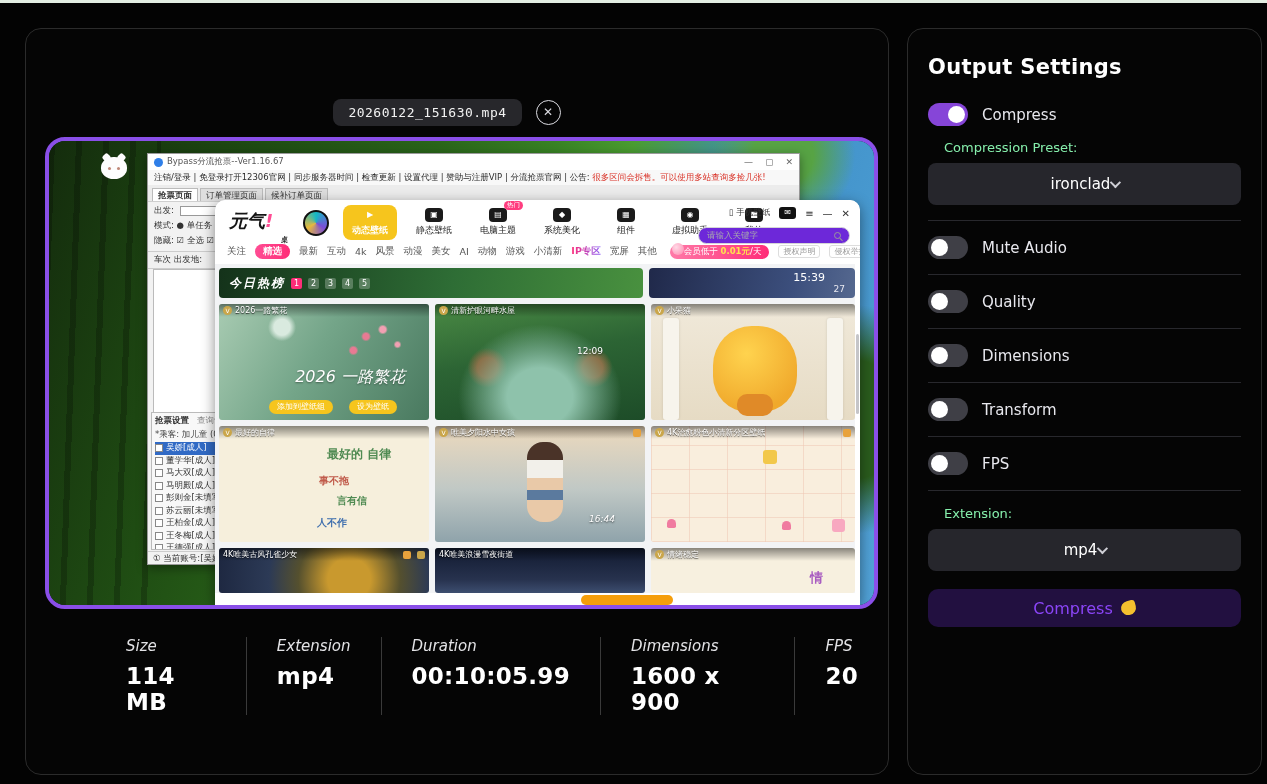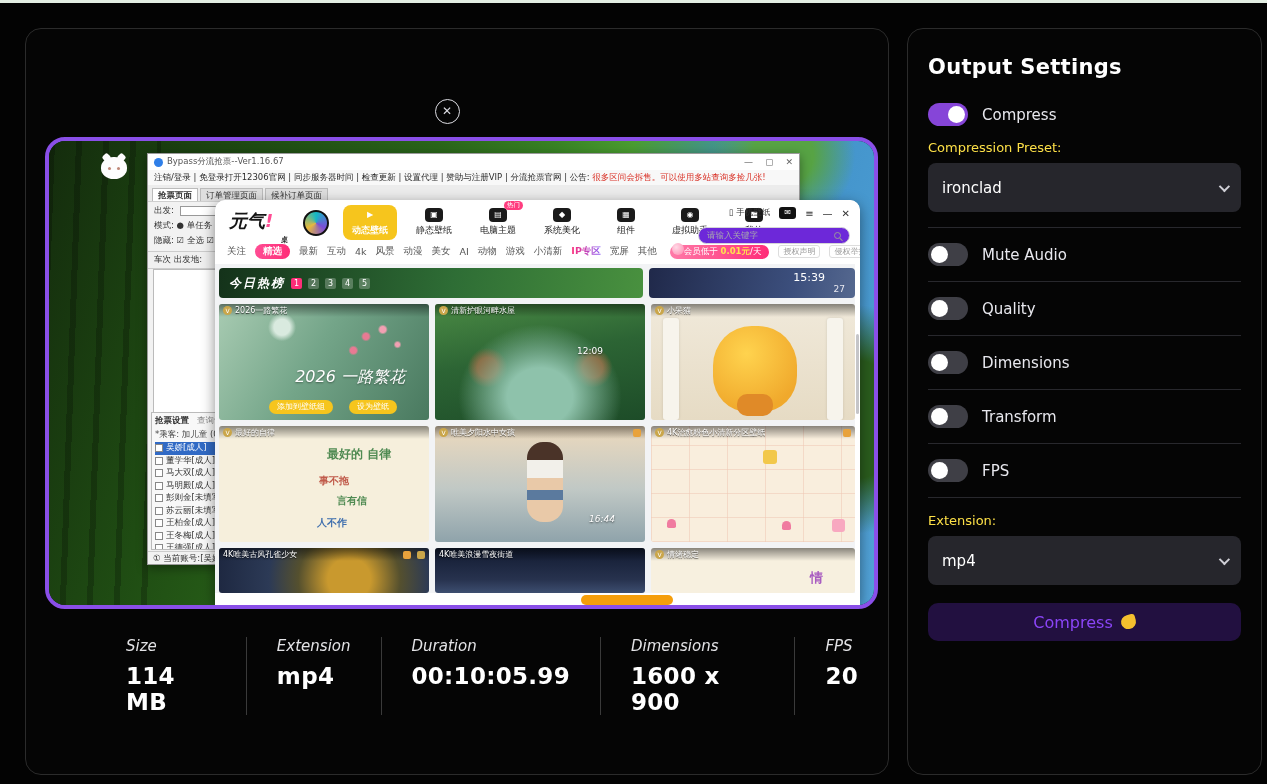--- a/index.html
+++ b/index.html
@@ -217,41 +217,44 @@
   .panel { padding:26px 20px 0; }
   .panel-title { font-size:21px; font-weight:800; color:#fff; letter-spacing:.3px; margin-bottom:24px; }
   .tog-row { display:flex; align-items:center; gap:14px; margin:4px 0; }
   .tog { width:40px; height:23px; border-radius:12px; position:relative; flex:none; cursor:pointer; }
   .tog.on  { background:#8645d8; }
   .tog.off { background:#3f3f46; }
   .tog .knob { position:absolute; top:3px; width:17px; height:17px; border-radius:50%; background:#fff; }
   .tog.on  .knob { right:3px; }
   .tog.off .knob { left:3px; }
   .tog-label { font-size:15px; color:#e8e8ee; }
-  .fld-label { font-size:13px; color:#fde047; margin:14px 0 8px; }
-  .select { height:49px; background:#26262c; border-radius:8px; display:flex; align-items:center;
-            justify-content:space-between; padding:0 14px; cursor:pointer; }
+  .fld-label { font-size:13px; color:#86efac; margin:14px 16px 8px; }
+  .select { height:42px; background:#26262c; border-radius:8px; display:flex; align-items:center;
+            justify-content:center; padding:0 14px; cursor:pointer; }
   .select .val { font-size:15px; color:#fff; }
   .chev { width:8px; height:8px; border-right:2px solid #cfcfd6; border-bottom:2px solid #cfcfd6;
           transform:rotate(45deg) translateY(-2px); }
   .divider { height:1px; background:#28282d; margin:15px 0; }
   .compress-btn { margin-top:18px; width:100%; height:38px; border:none; border-radius:10px;
                   background:#221040; color:#8b45f7; font-size:16px; cursor:pointer;
                   font-family:inherit; display:flex; align-items:center; justify-content:center; gap:8px; }
   .hand { width:15px; height:14px; background:#f5c02e; border-radius:50% 20% 50% 50%;
           display:inline-block; transform:rotate(-15deg); }
 </style>
 </head>
 <body>
 
 <div class="top-strip"></div>
 
 <div id="left-card" class="card-panel">
 
   <div class="chip-row">
+    <div class="chip">
+      <span>20260122_151630.mp4</span>
+    </div>
     <button class="chip-close">✕</button>
   </div>
 
   <div class="video-frame">
     <div class="video-bg"></div>
     <div class="trunks"></div>
     <div class="cat-pet">
       <span class="cat-eyes"></span>
     </div>
 

